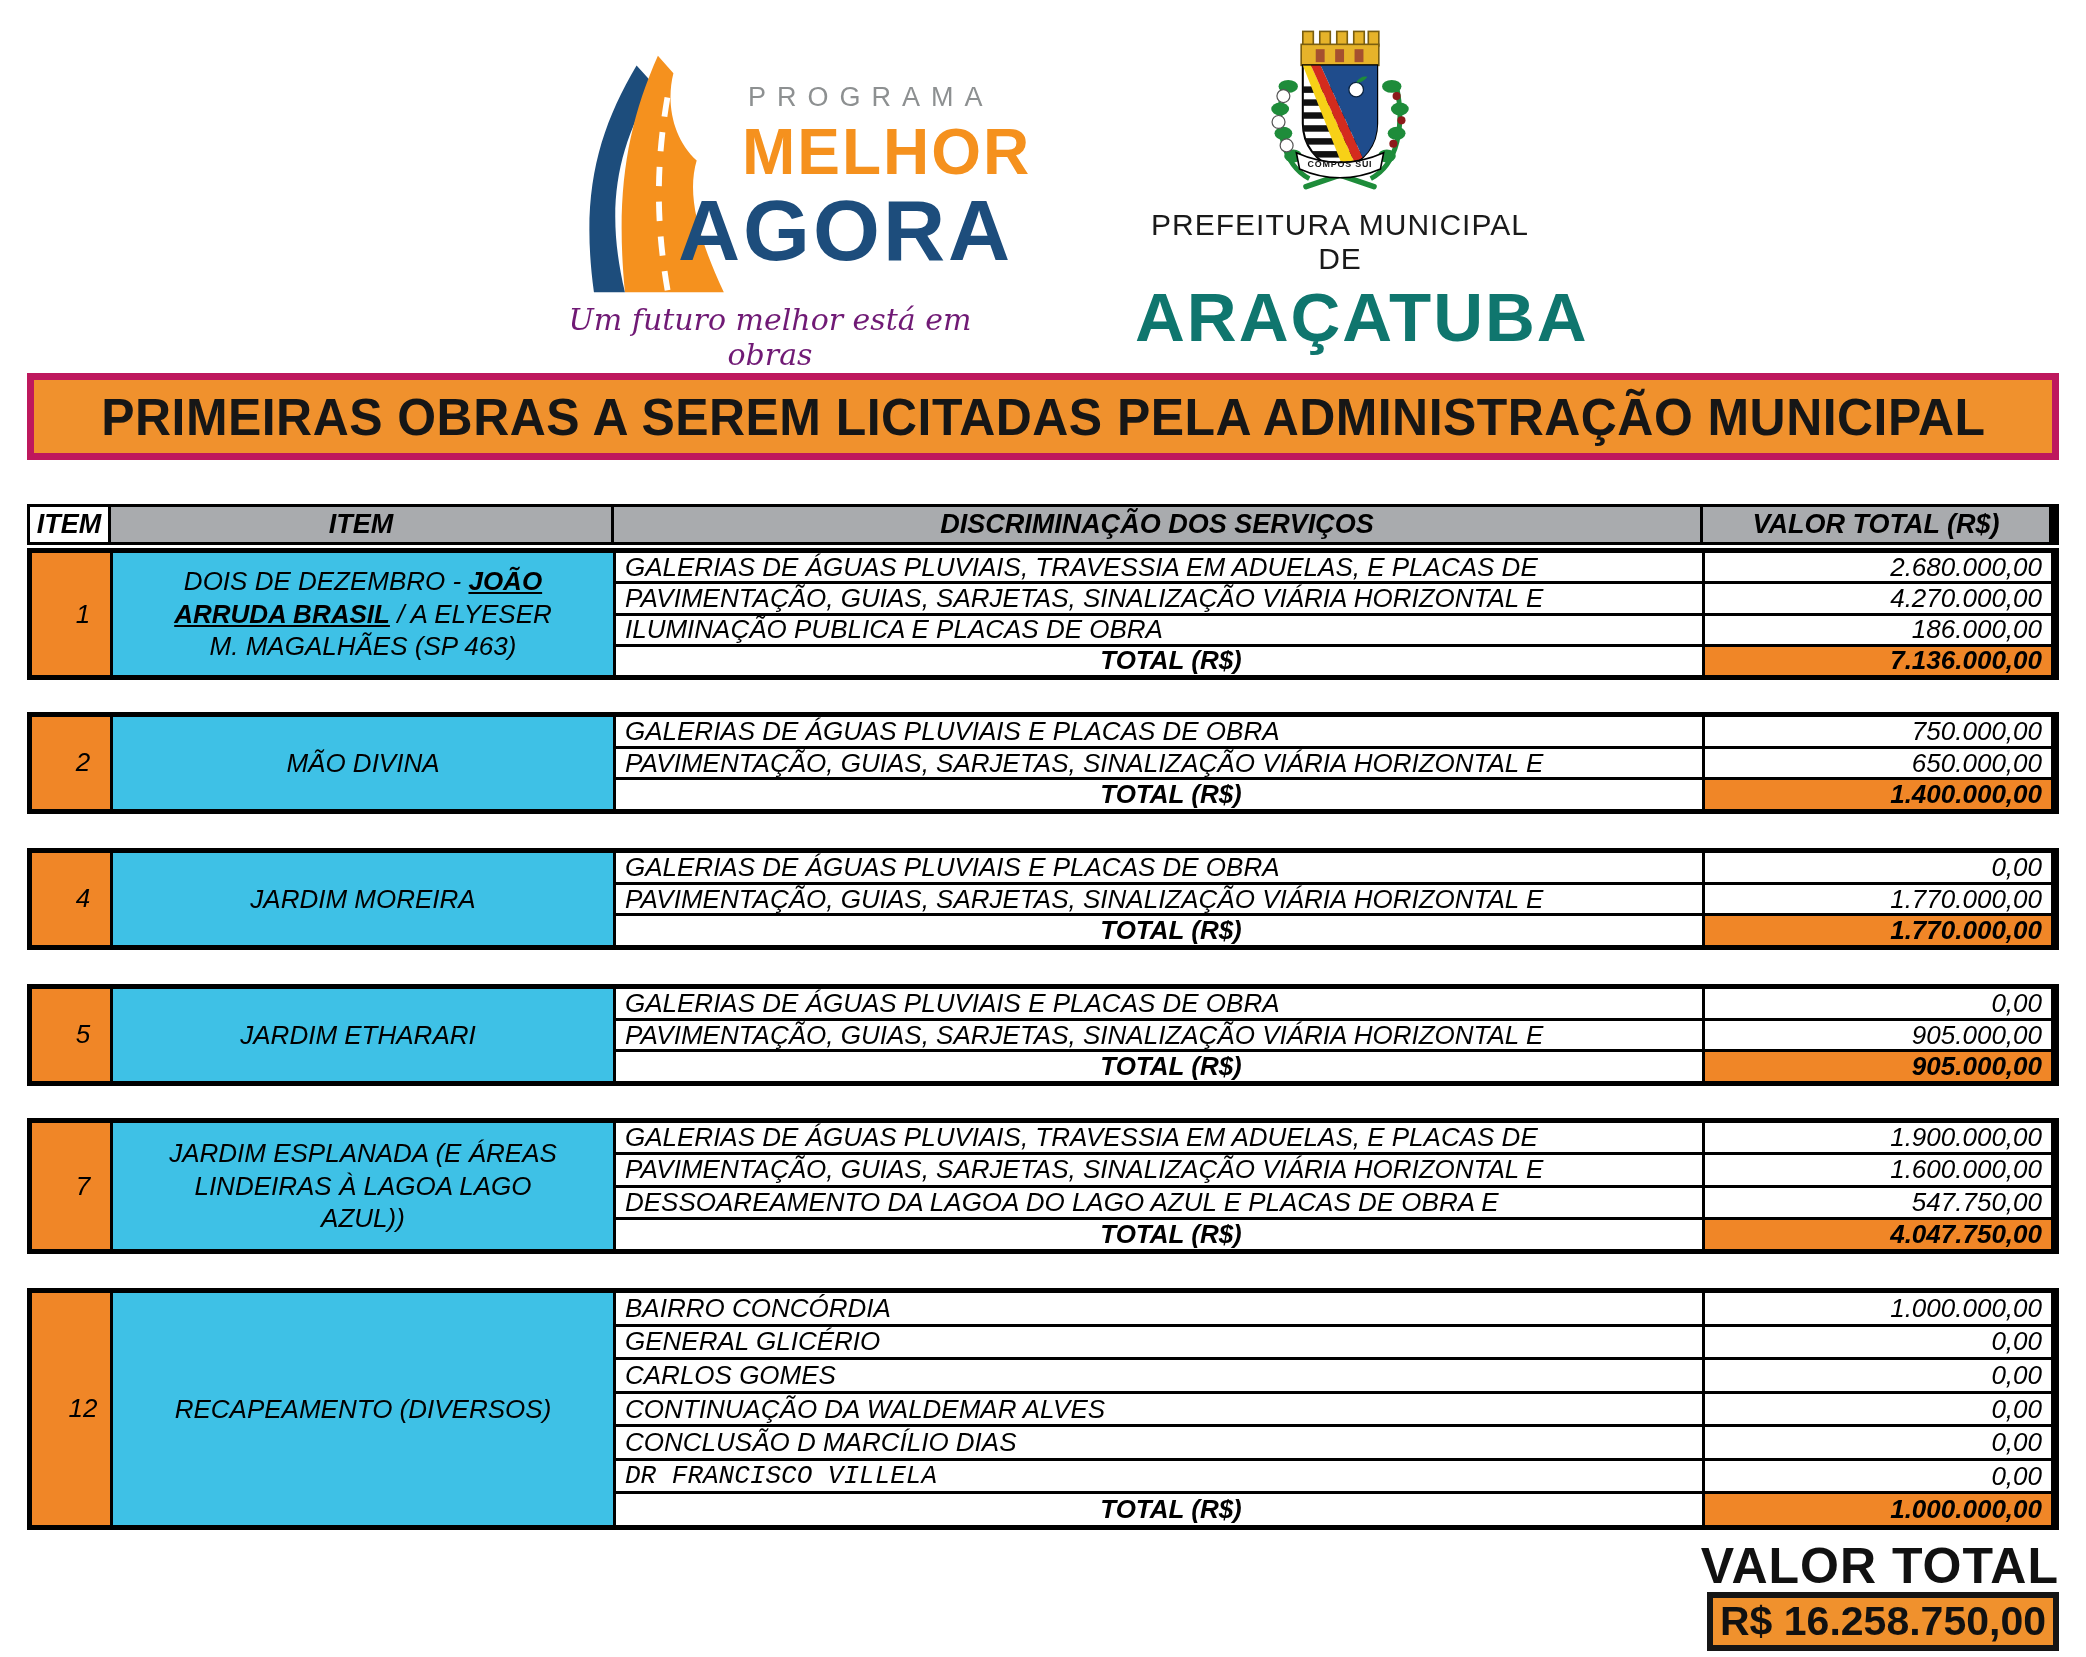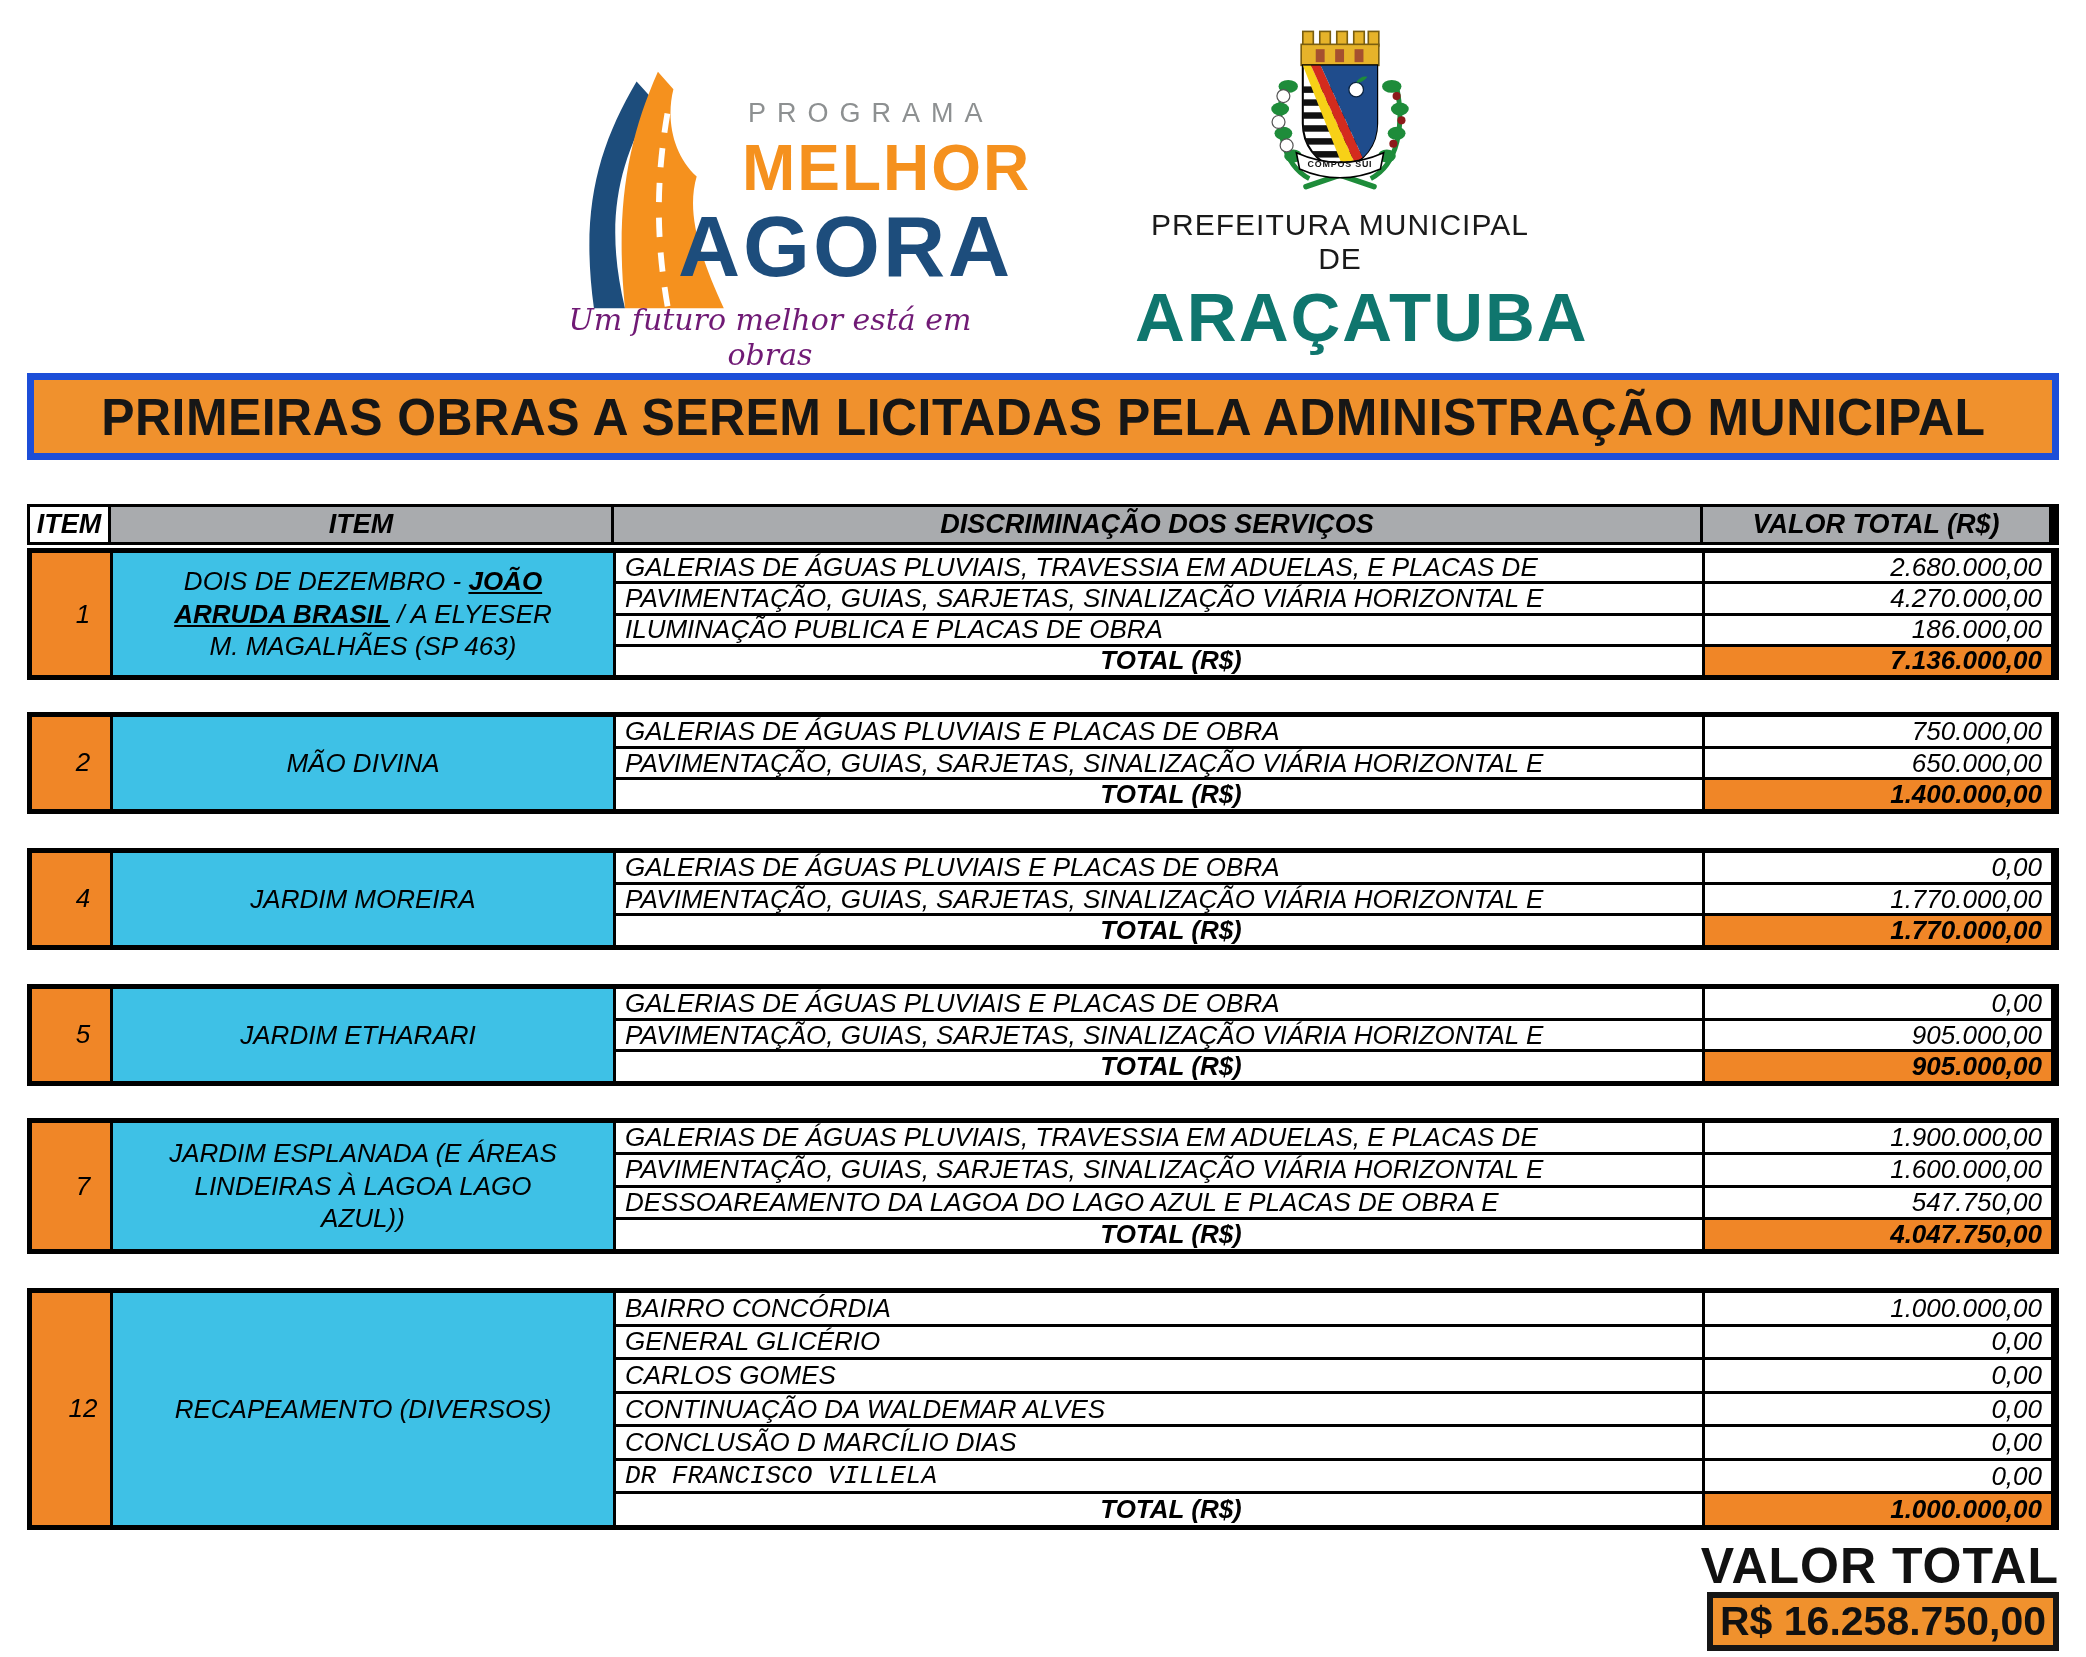--- a/index.html
+++ b/index.html
@@ -1,34 +1,34 @@
 <!DOCTYPE html>
 <html><head>
 <meta charset="utf-8">
 <style>
   html,body{margin:0;padding:0;}
   body{
     width:2086px;height:1657px;position:relative;background:#fff;
     font-family:"Liberation Sans", sans-serif;color:#000;overflow:hidden;
   }
   
-  .logo-melhor{position:absolute;left:540px;top:64px;display:flex;}
+  .logo-melhor{position:absolute;left:540px;top:48px;display:flex;}
   .logo-road{flex:0 0 auto;}
   .pl-text{margin-left:-58px;padding-top:34px;}
   .pl-kicker{font-size:27px;letter-spacing:11px;color:#8D9091;margin-left:36px;}
   .pl-melhor{font-size:64px;font-weight:bold;color:#F5911E;letter-spacing:2px;margin-left:30px;margin-top:2px;}
   .pl-agora{font-size:86px;font-weight:bold;color:#1D4D7C;letter-spacing:3px;margin-left:-34px;margin-top:-8px;}
   .pl-tagline{position:absolute;left:545px;top:302px;width:450px;text-align:center;
     font-family:"DejaVu Serif", serif;font-style:italic;font-size:30px;color:#701a75;}
   .logo-city{position:absolute;left:1135px;top:12px;width:410px;text-align:center;}
   .city-org{font-size:30px;color:#1a1a1a;margin-top:6px;letter-spacing:1px;}
   .city-name{font-size:69px;font-weight:bold;color:#0f766e;letter-spacing:2px;margin-top:2px;}
   
   .banner{position:absolute;left:27px;top:373px;width:2032px;height:87px;background:#F0912D;
-    border:7px solid #1d4ed8;box-sizing:border-box;display:flex;align-items:center;justify-content:center;}
+    border:7px solid #be185d;box-sizing:border-box;display:flex;align-items:center;justify-content:center;}
   .banner span{font-weight:bold;font-size:52px;color:#161616;transform:scaleX(0.96);
     white-space:nowrap;letter-spacing:0.5px;}
   
   .thead{position:absolute;left:27px;top:504px;width:2032px;height:41px;display:grid;
     grid-template-columns:78px 500px 1086px 346px;gap:3px;padding:3px;background:#000;box-sizing:border-box;}
   .th{display:flex;align-items:center;justify-content:center;font-weight:bold;font-style:italic;
     font-size:27px;background:#A9ABAE;white-space:nowrap;overflow:hidden;}
   .th.first{background:#fff;}
   .block{position:absolute;left:27px;width:2032px;display:grid;
     grid-template-columns:78px 500px 1086px 346px;gap:3px;padding:5px;background:#000;box-sizing:border-box;}

